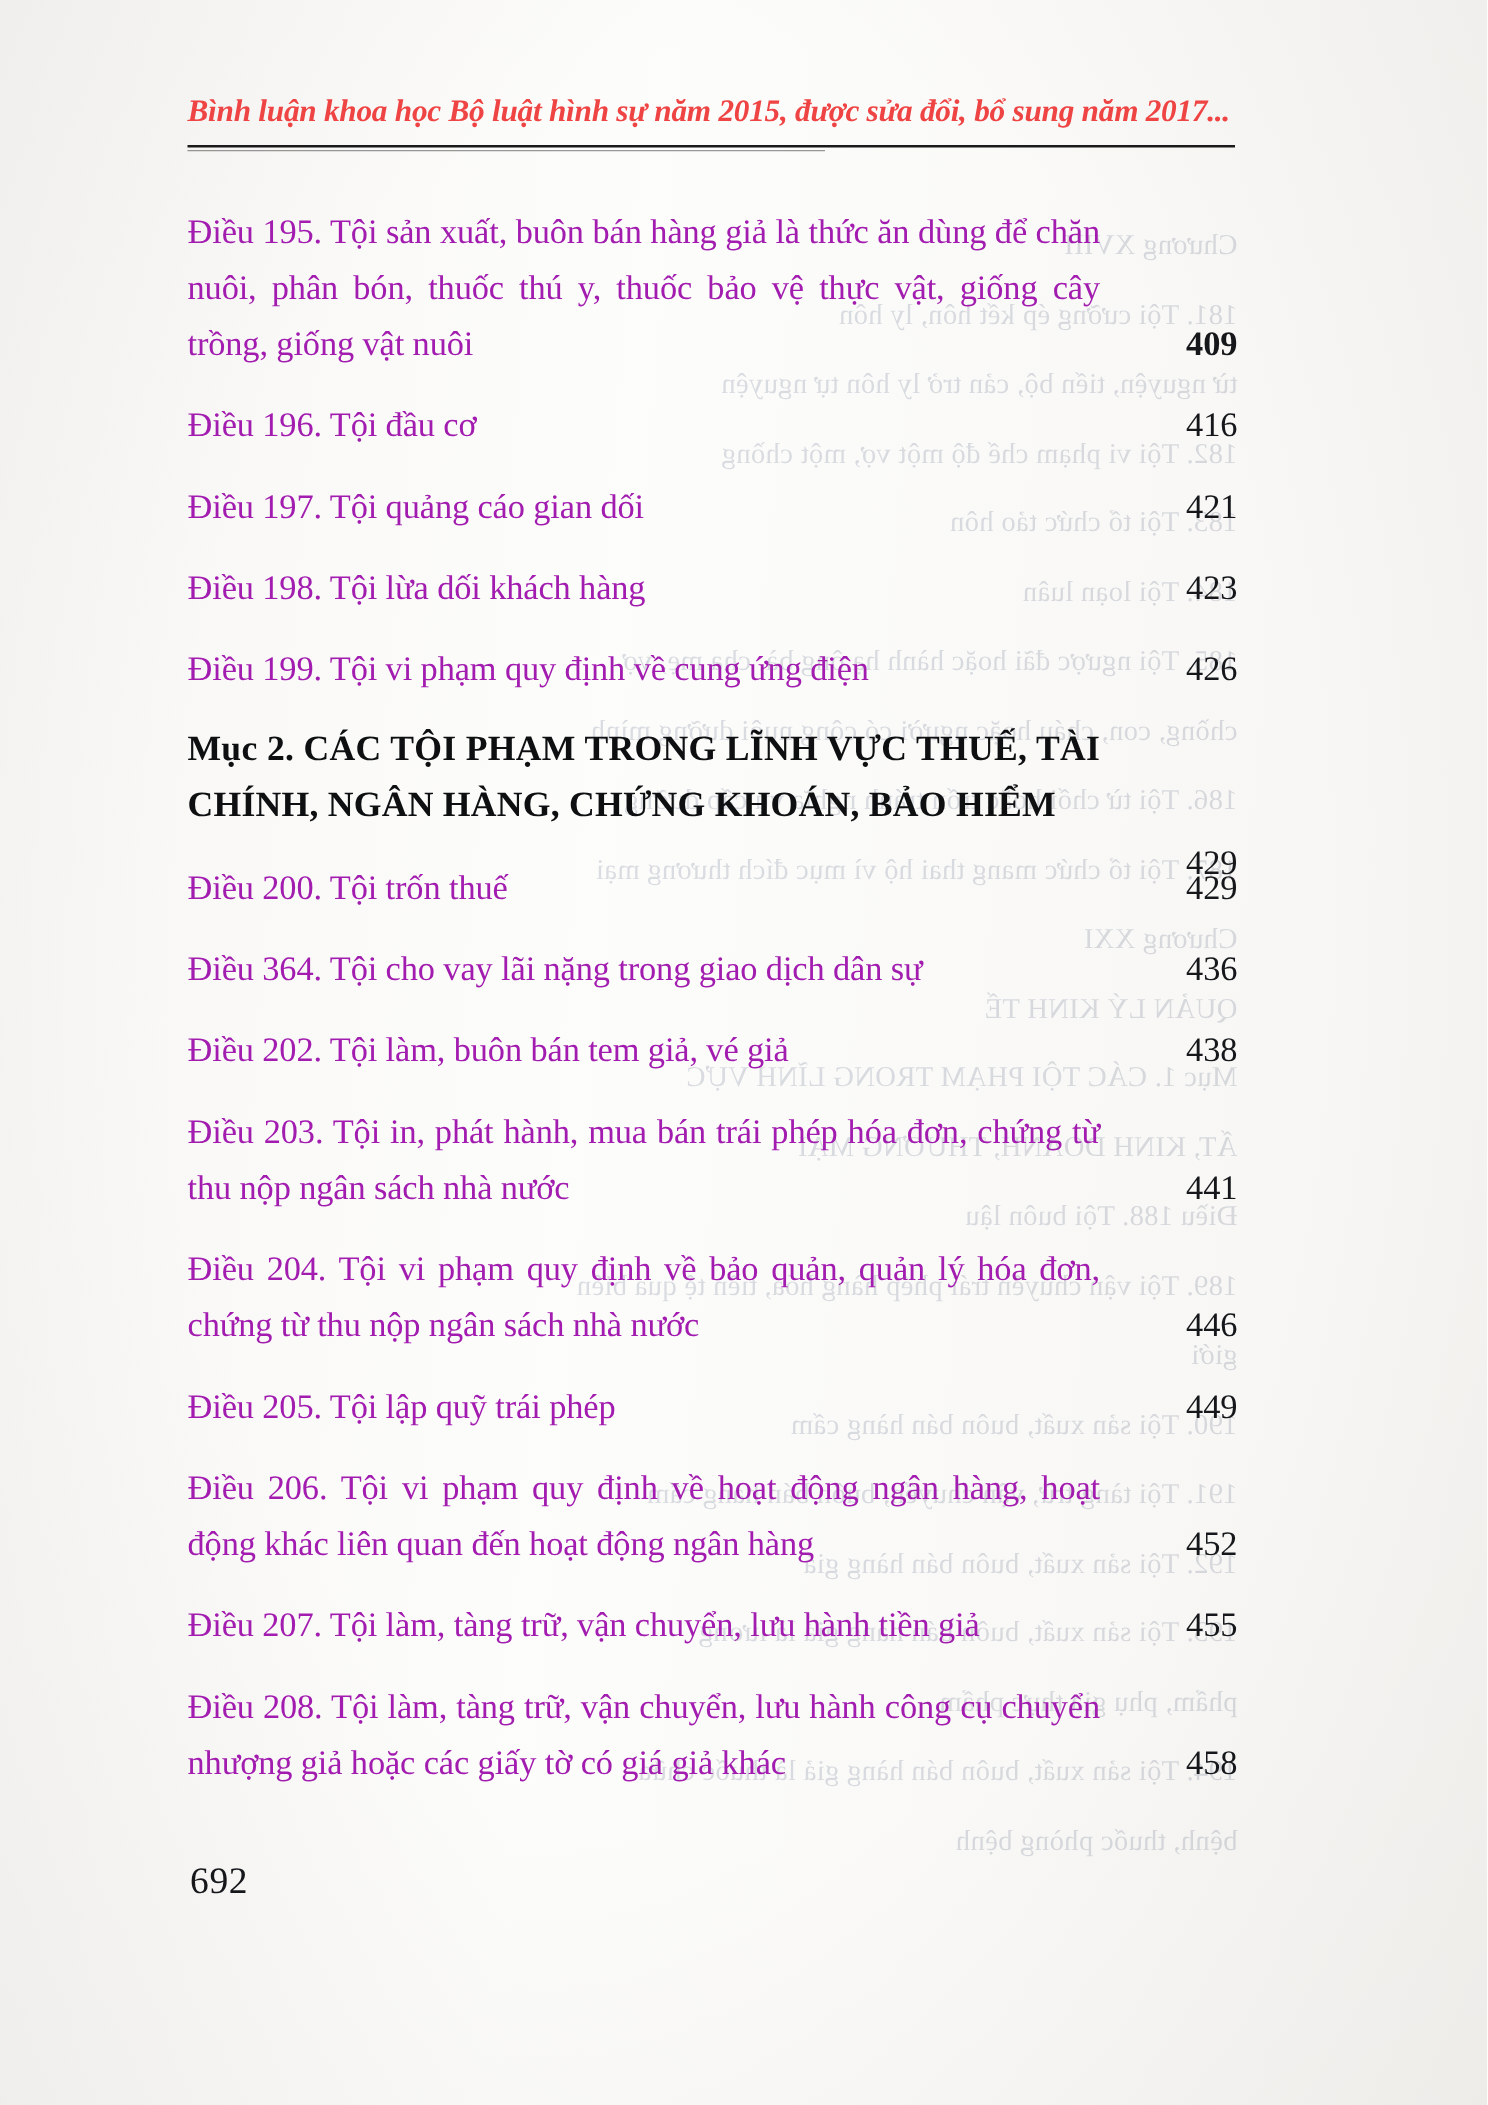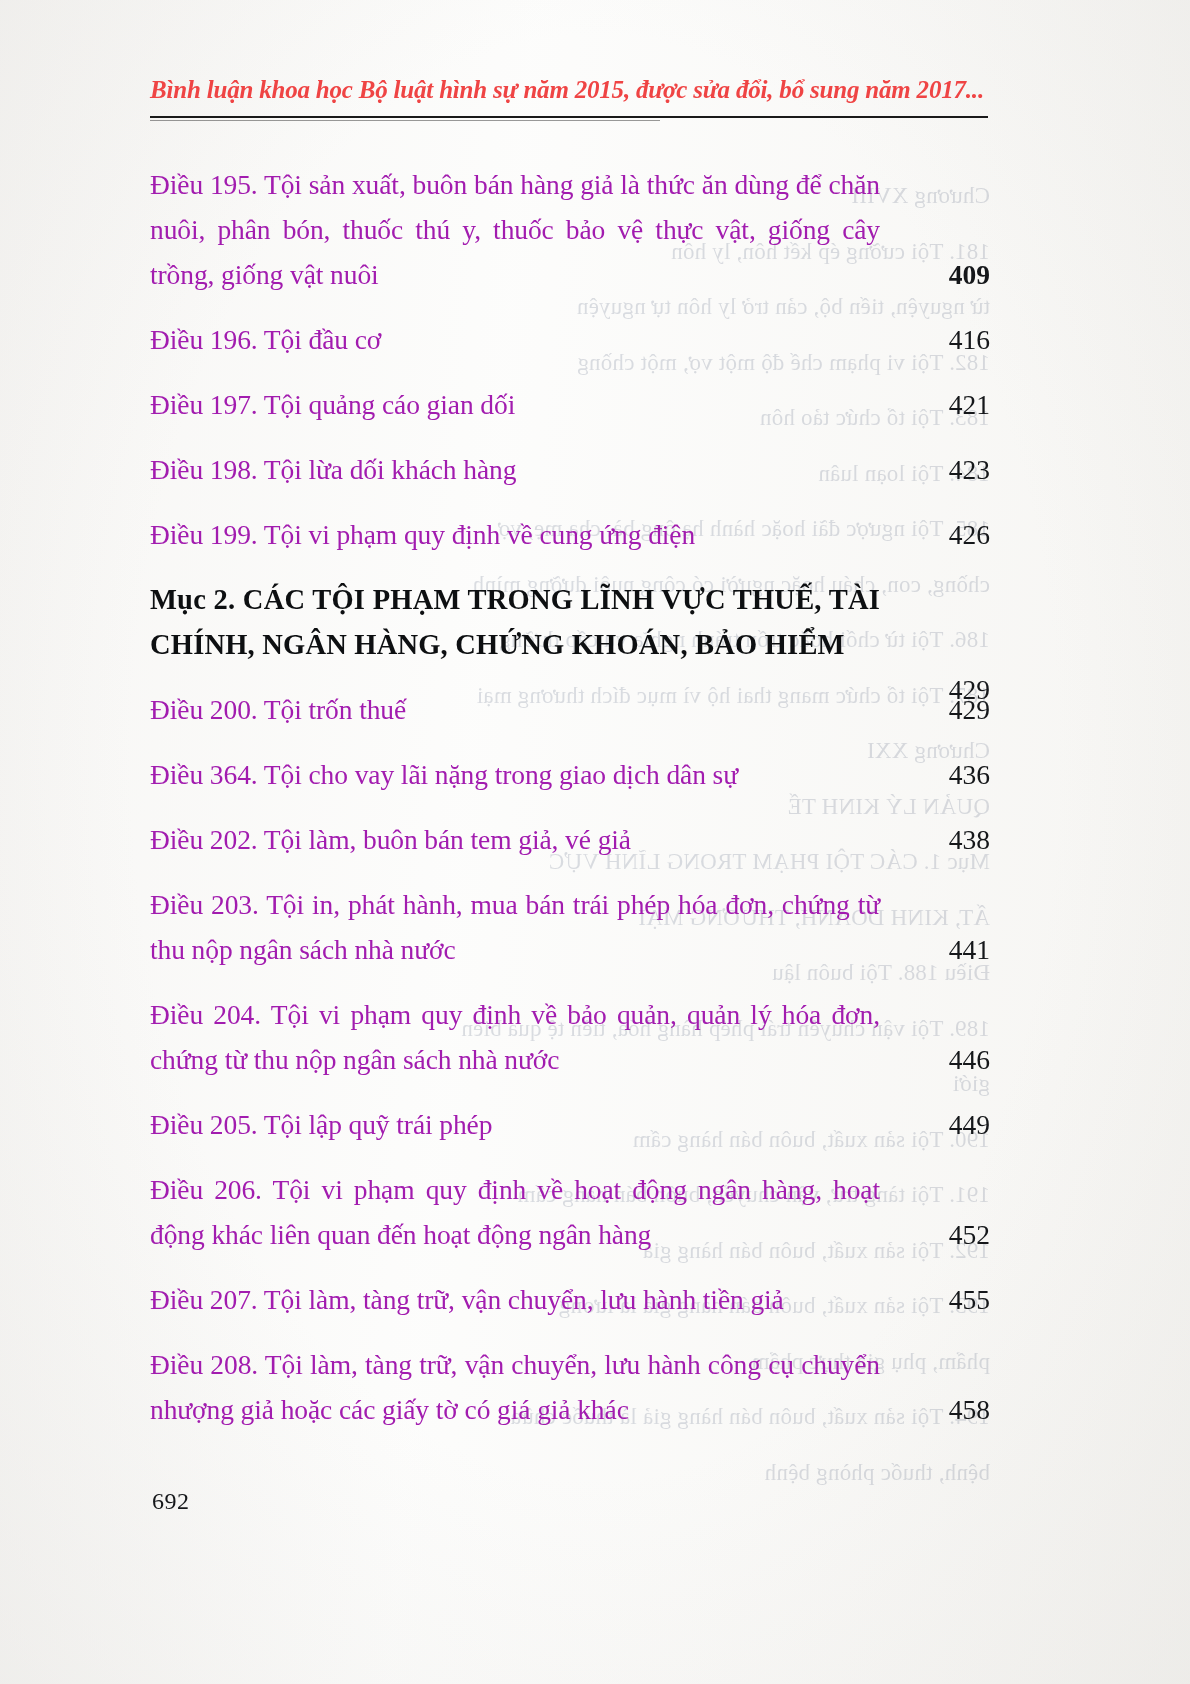--- a/index.html
+++ b/index.html
@@ -134,21 +134,21 @@
     width: 90px;
     text-align: right;
     font-weight: normal;
     color: #15171a;
   }
 
   .folio {
     position: absolute;
     left: 152px;
     top: 1488px;
-    font-size: 24px;
+    font-size: 30px;
     color: #15171a;
     letter-spacing: 0.5px;
   }
 </style>
 </head>
 <body>
 
 <div class="page">
   <div class="paper-grain"></div>
 

